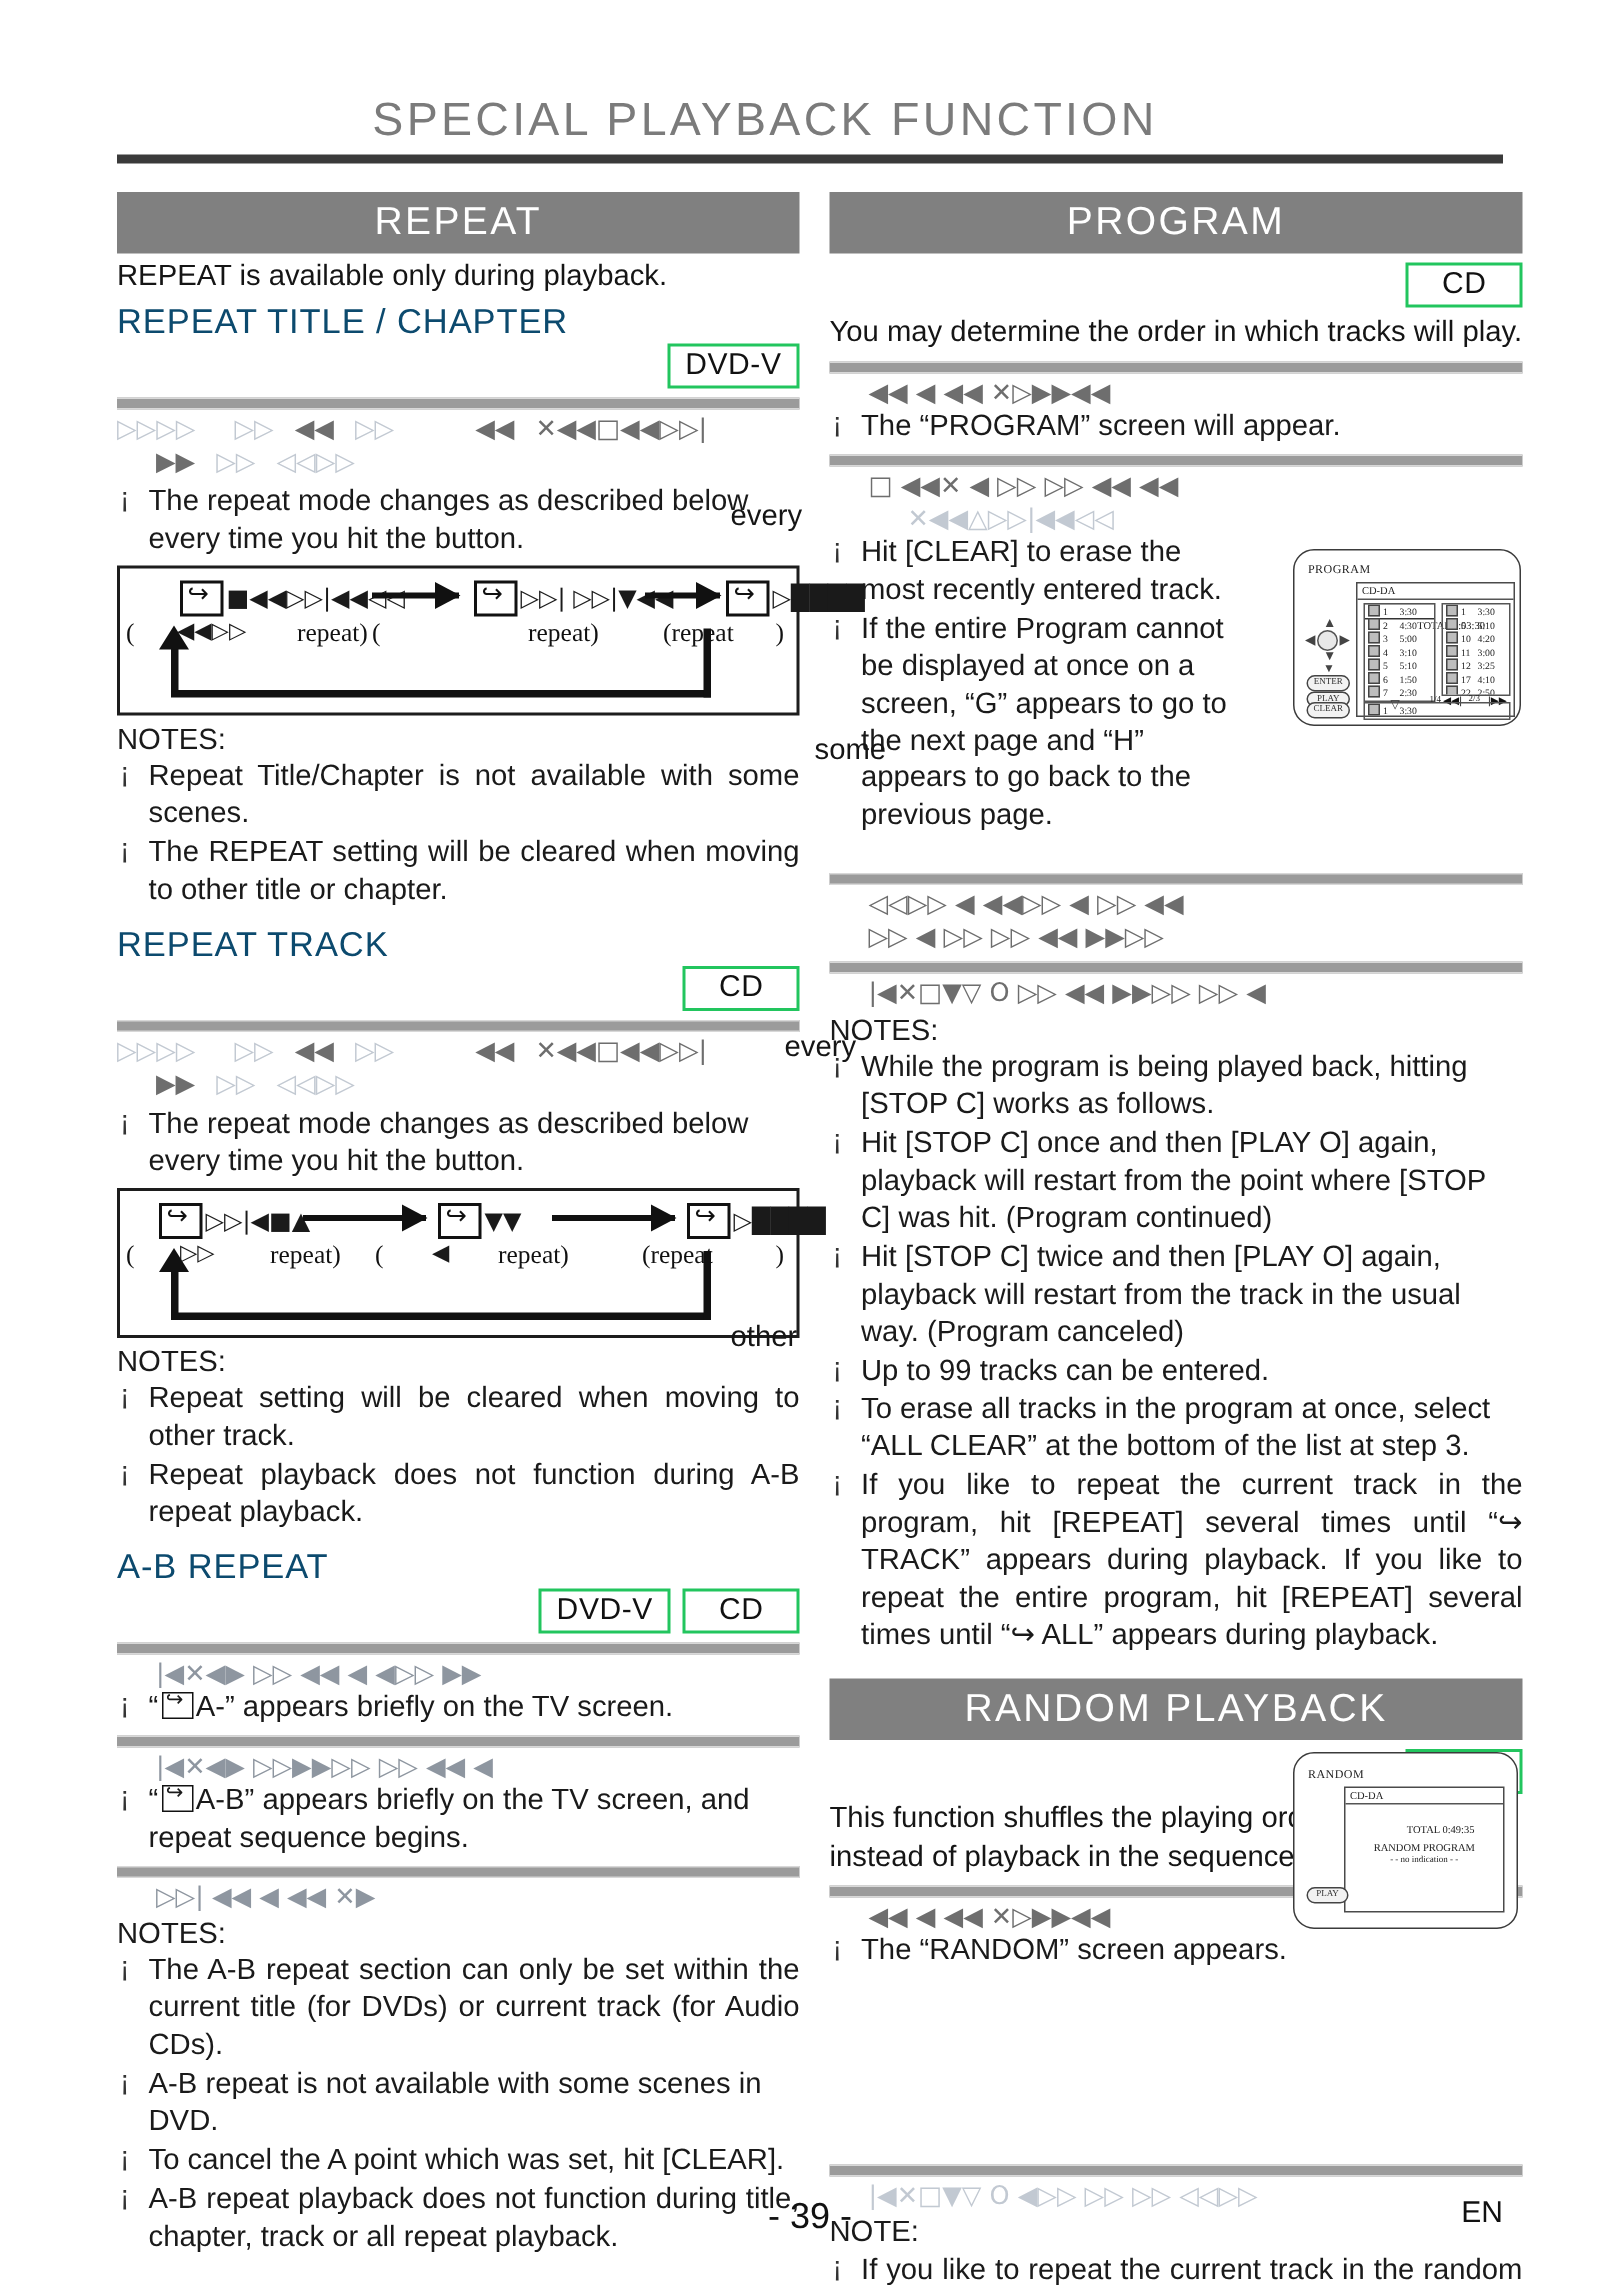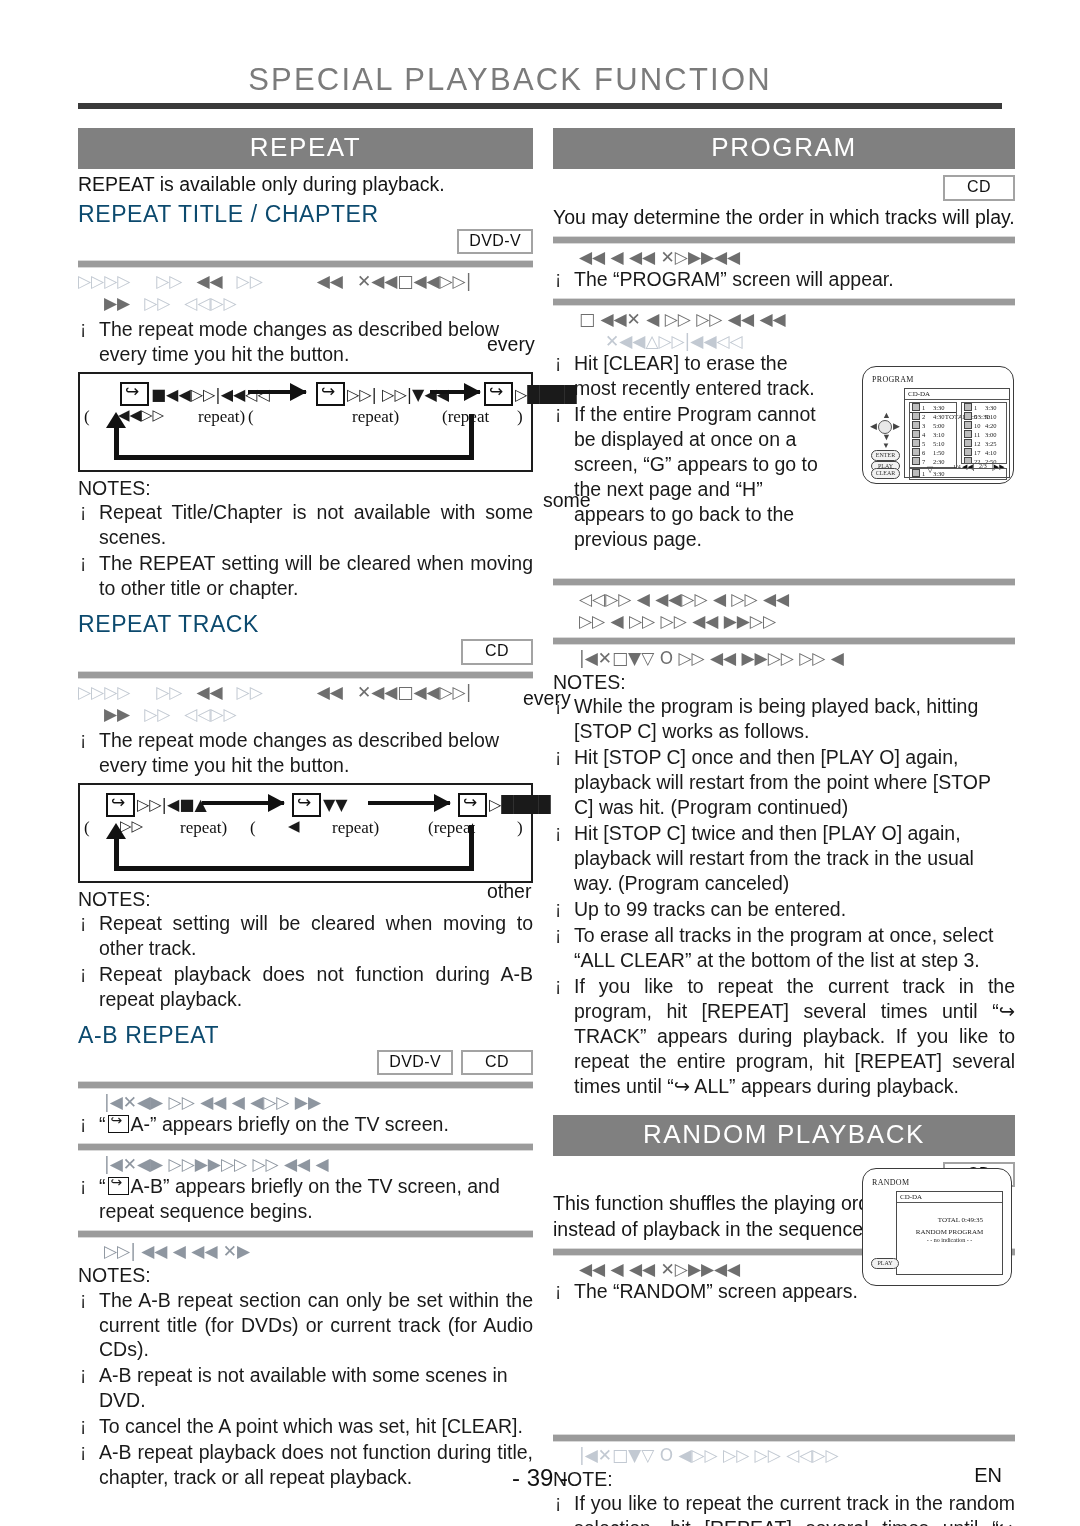--- a/index.html
+++ b/index.html
@@ -74,22 +74,22 @@
   }
 
   
   .badge-row {
     display: flex;
     justify-content: flex-end;
     gap: 8px;
     margin-top: 1px;
   }
   .badge {
-    border: 2px solid #a3a3a3;
-    font-size: 16px;
+    border: 2px solid #22c55e;
+    font-size: 20px;
     padding: 1px 10px 2px 10px;
     letter-spacing: 0.4px;
     color: #111;
     background: #fff;
     line-height: 1.15;
   }
   .rule-dbl {
     height: 6px;
     background: #9b9b9b;
     border-top: 1px solid #d8d8d8;

